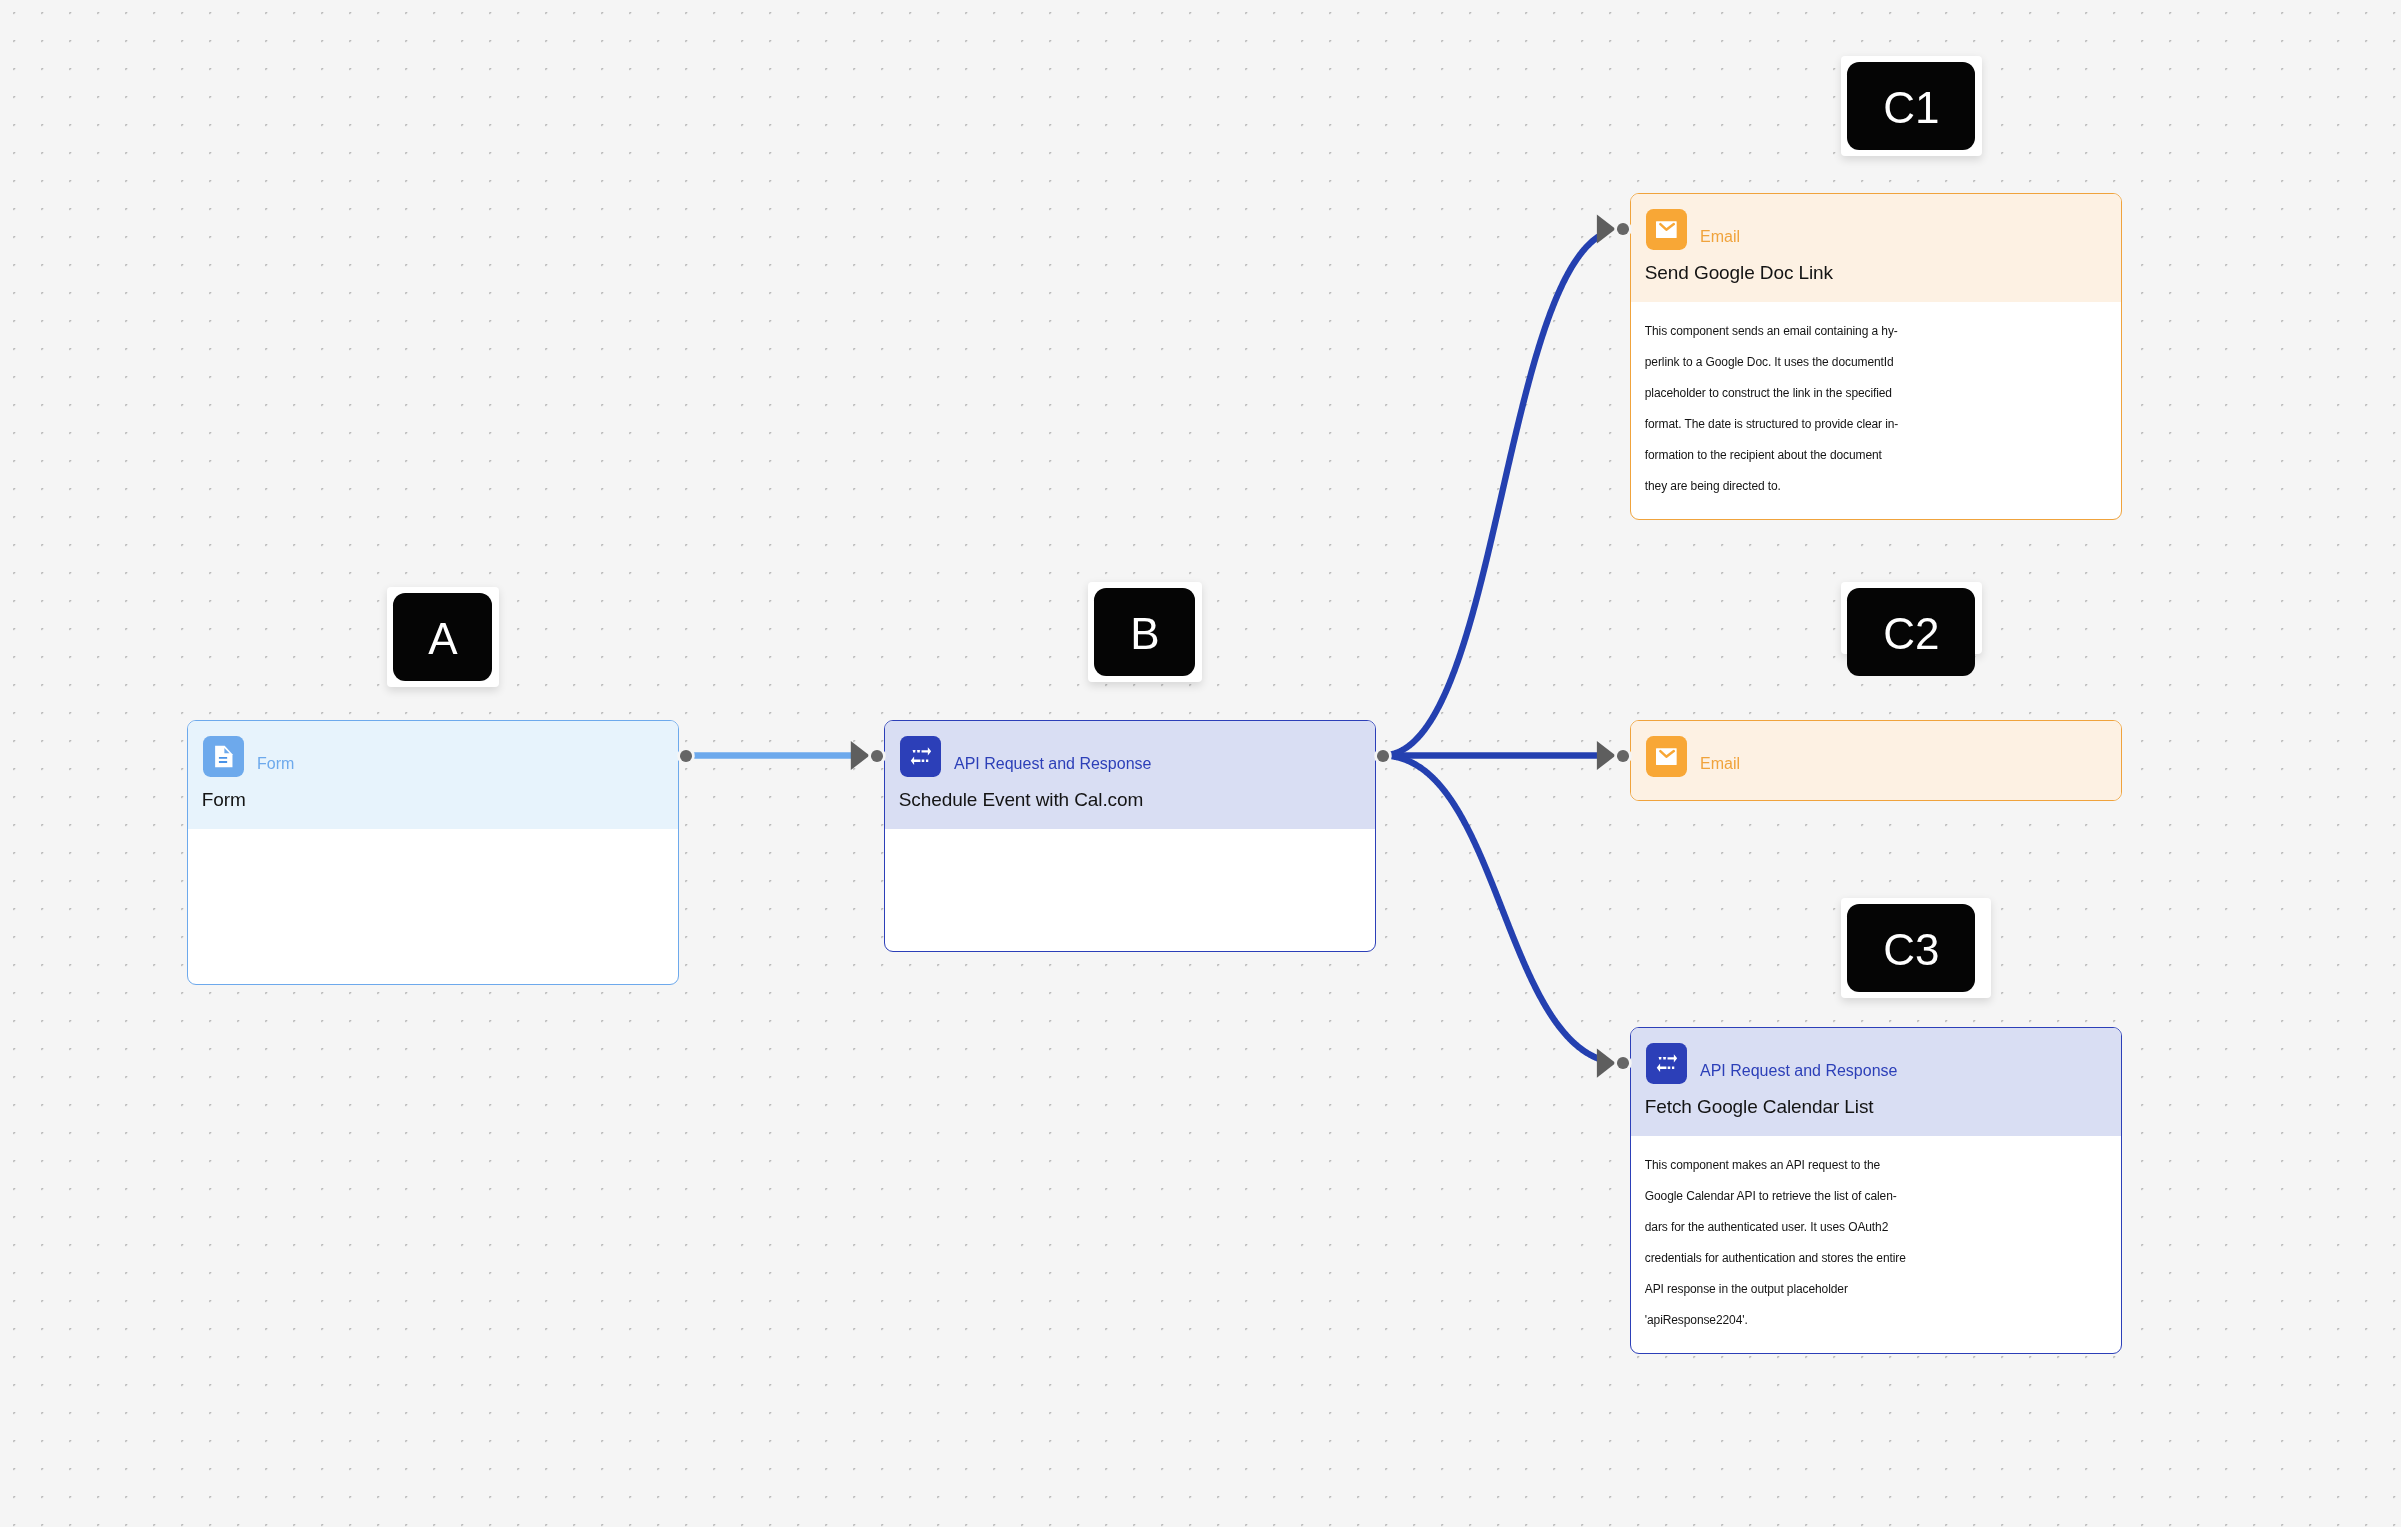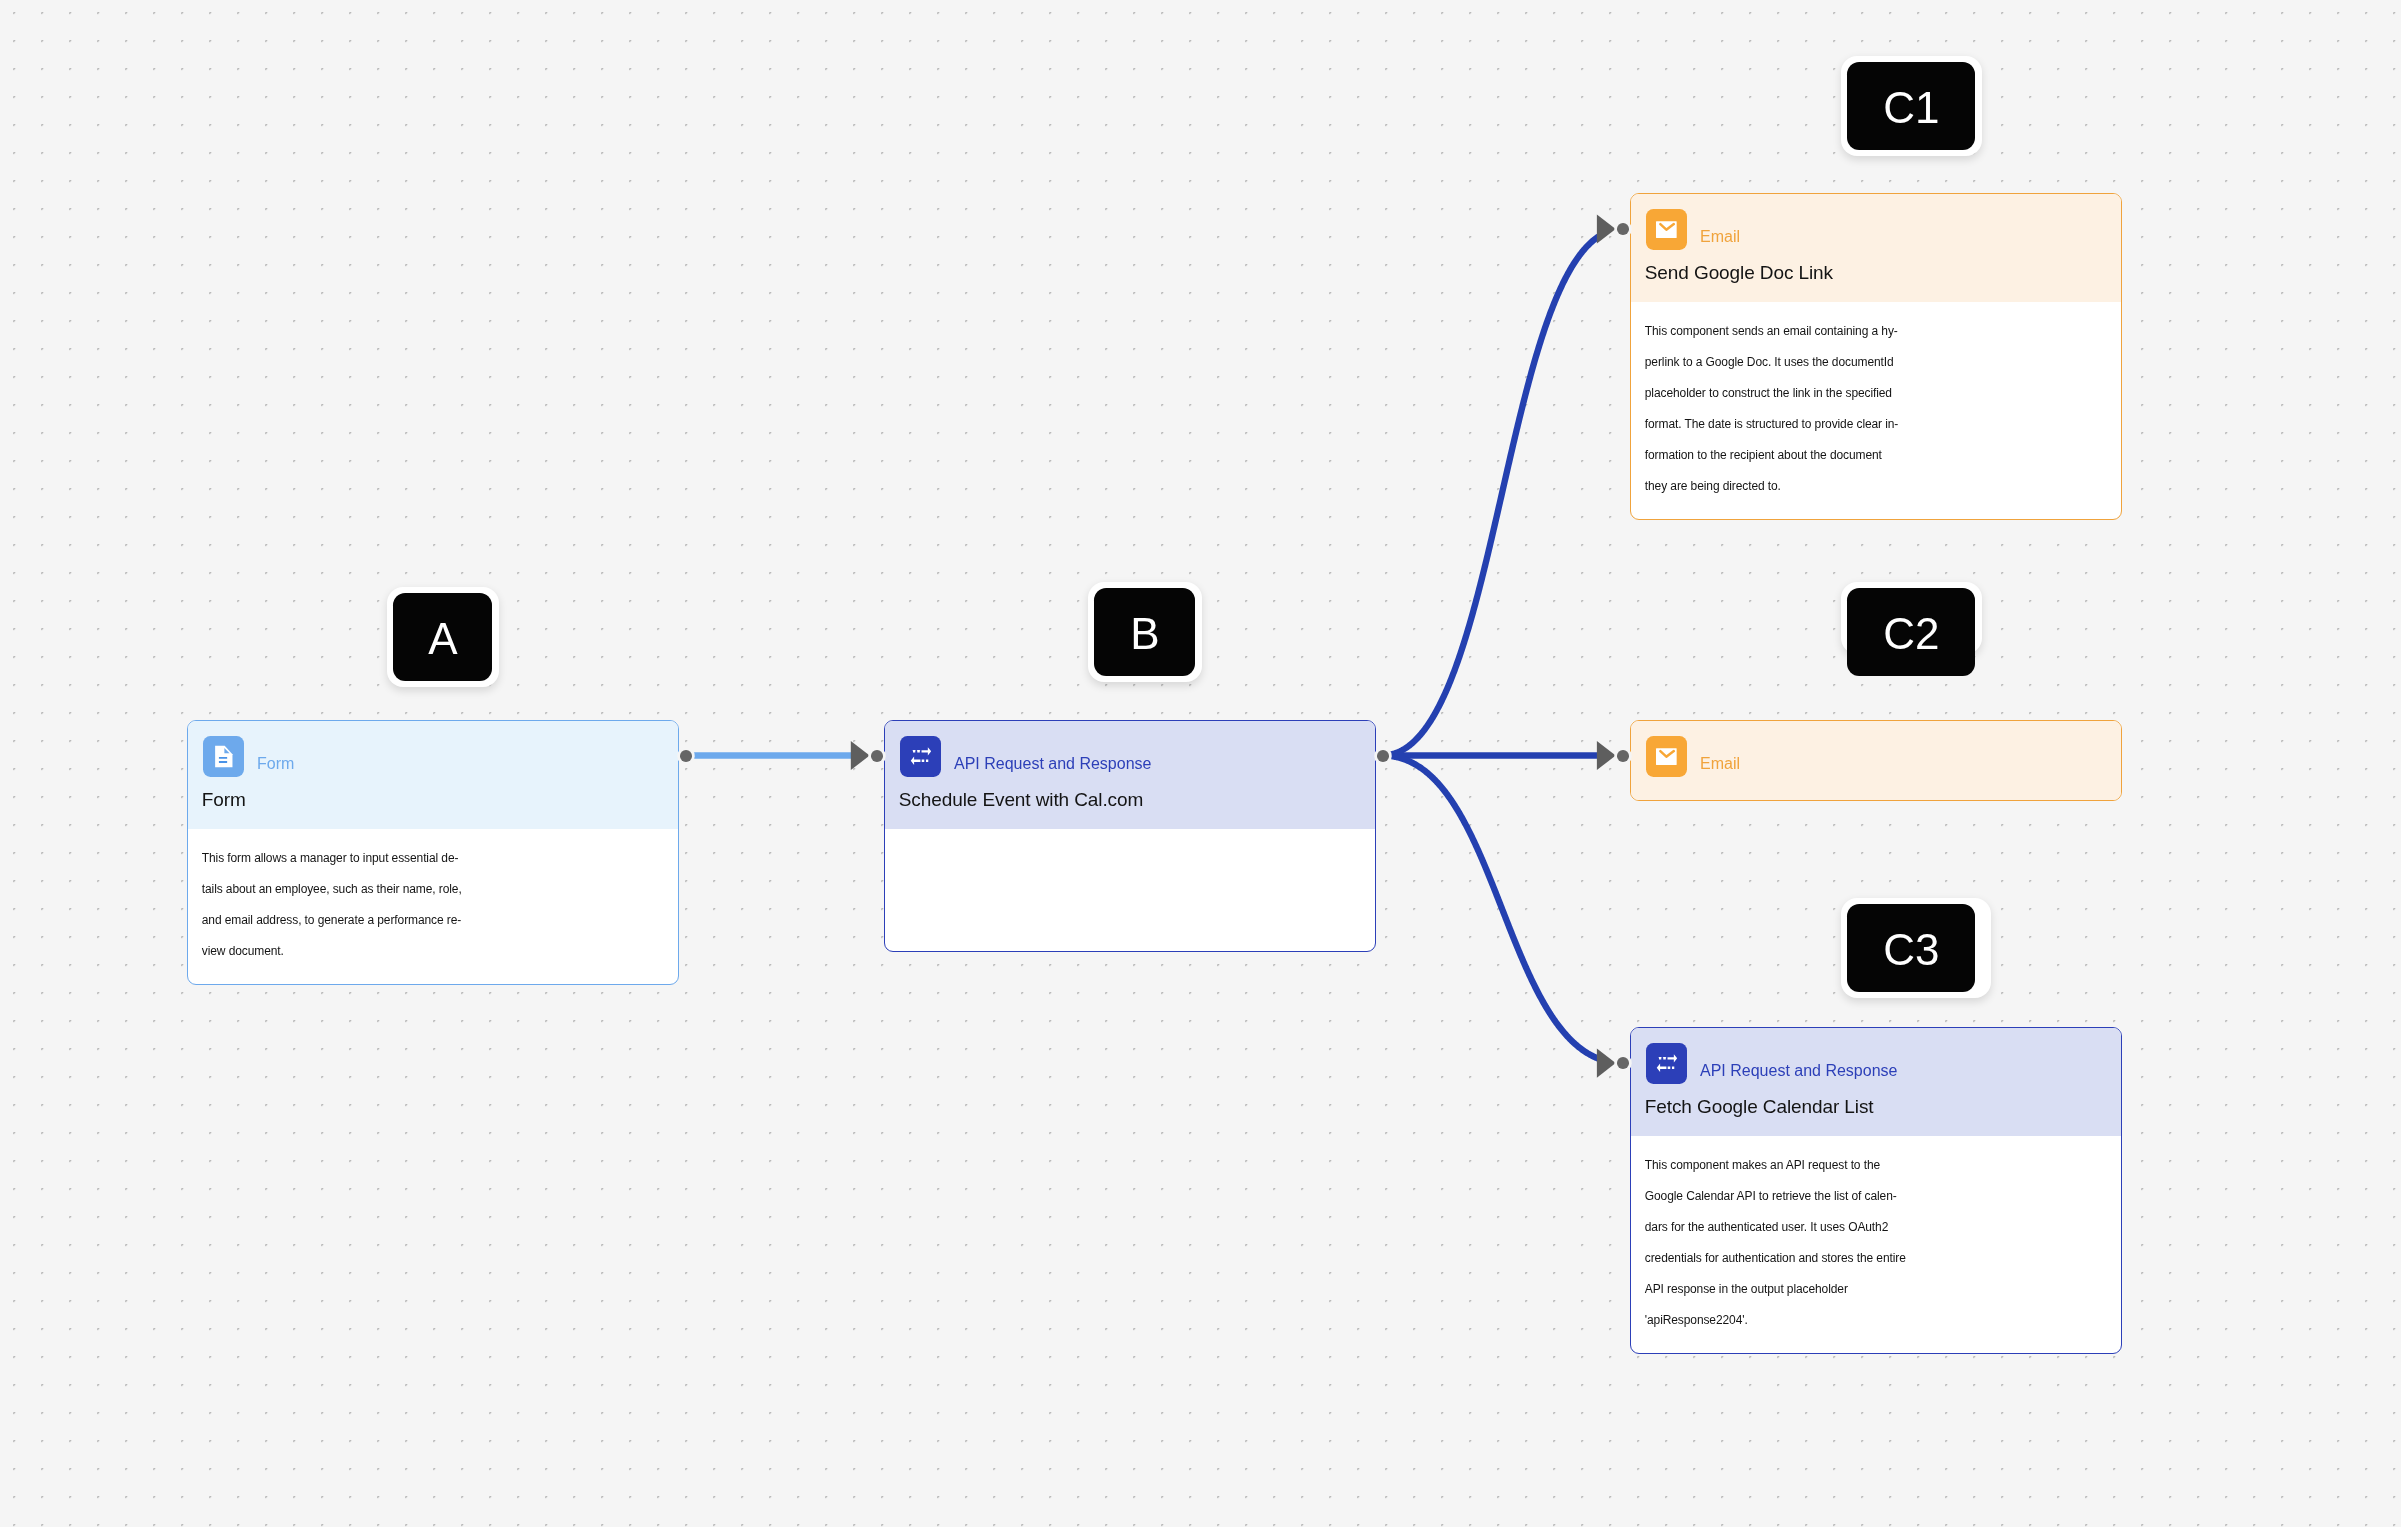--- a/index.html
+++ b/index.html
@@ -23,21 +23,21 @@
   .nicon{position:absolute;left:15px;top:15.4px;width:41px;height:41px;border-radius:7.4px;
          display:flex;align-items:center;justify-content:center;}
   .ntype{position:absolute;left:69px;top:29px;font-size:16px;line-height:28px;
          letter-spacing:0px;white-space:nowrap;}
   .ntitle{position:absolute;left:13.8px;top:66px;font-size:19px;line-height:25px;
           color:#141414;letter-spacing:-0.1px;white-space:nowrap;}
   .nbody{position:absolute;left:13.8px;top:122px;font-size:12px;line-height:31px;
          color:#141414;letter-spacing:-0.1px;}
   .nbody div{white-space:nowrap;}
 
-  .badge{position:absolute;background:#fff;border-radius:16px;
+  .badge{position:absolute;background:#fff;border-radius:4px;
          box-shadow:0 3.7px 8px rgba(0,0,0,0.12);}
   .badge-inner{position:absolute;left:6.4px;top:6.4px;background:#050505;border-radius:12.2px;
          color:#fff;font-size:44px;font-weight:400;letter-spacing:0px;
          text-align:center;line-height:91px;}
 
   .handle{position:absolute;width:11.7px;height:11.7px;border-radius:50%;
           background:#666;box-shadow:0 0 0 2.7px #f5f5f5;}
 </style>
 </head>
 <body>
@@ -67,26 +67,20 @@
       <div class="nicon" style="background: rgb(109, 169, 236);">
         <svg viewBox="0 0 24 24" width="41" height="41">
      <path fill="#fff" d="M7.1 5.7 H12.7 L17.25 10.65 V18.35 H7.1 Z"></path>
      <path fill="#6da9ec" d="M12.5 7.0 V10.05 H15.55 Z"></path>
      <rect x="9.3" y="12.25" width="4.85" height="1.1" rx="0.18" fill="#4a93e8"></rect>
      <rect x="9.3" y="14.65" width="4.85" height="1.1" rx="0.18" fill="#4a93e8"></rect>
    </svg>
       </div>
       <div class="ntype" style="color: rgb(109, 169, 236);">Form</div>
       <div class="ntitle">Form</div>
-      <div class="nbody">
-        <div>This form allows a manager to input essential de-</div>
-        <div>tails about an employee, such as their name, role,</div>
-        <div>and email address, to generate a performance re-</div>
-        <div>view document.</div>
-      </div>
     </div>
     <div class="node" style="left: 884px; top: 720px; width: 492px; height: 232px; border-color: rgb(44, 63, 184);">
       <div class="nhead" style="background: rgb(217, 222, 243); height: 108px;"></div>
       <div class="nicon" style="background: rgb(44, 63, 184);">
         <svg viewBox="0 0 24 24" width="41" height="41">
      <g fill="#fff">
        <rect x="7.6" y="8.25" width="1.35" height="1.45" rx="0.12"></rect>
        <rect x="10.1" y="8.25" width="1.5" height="1.45" rx="0.12"></rect>
        <path d="M12.6 8.28 H16.3 V6.55 L18.25 8.98 L16.3 11.41 V9.7 H12.6 Z"></path>
        <rect x="15.2" y="13.75" width="1.35" height="1.45" rx="0.12"></rect>

